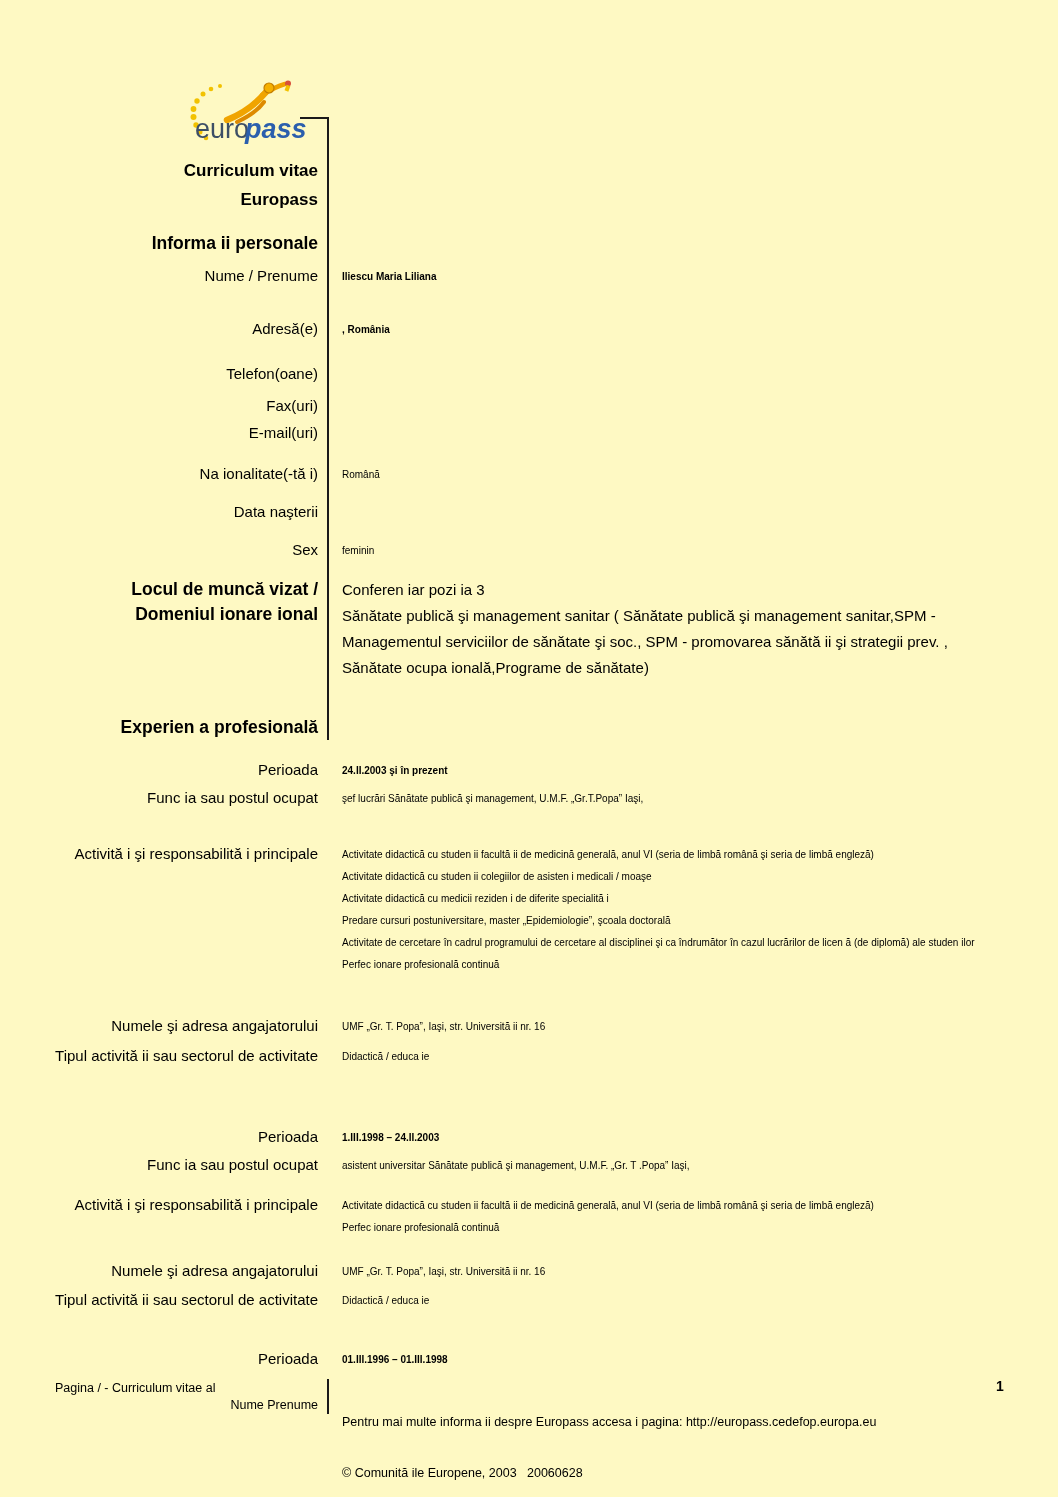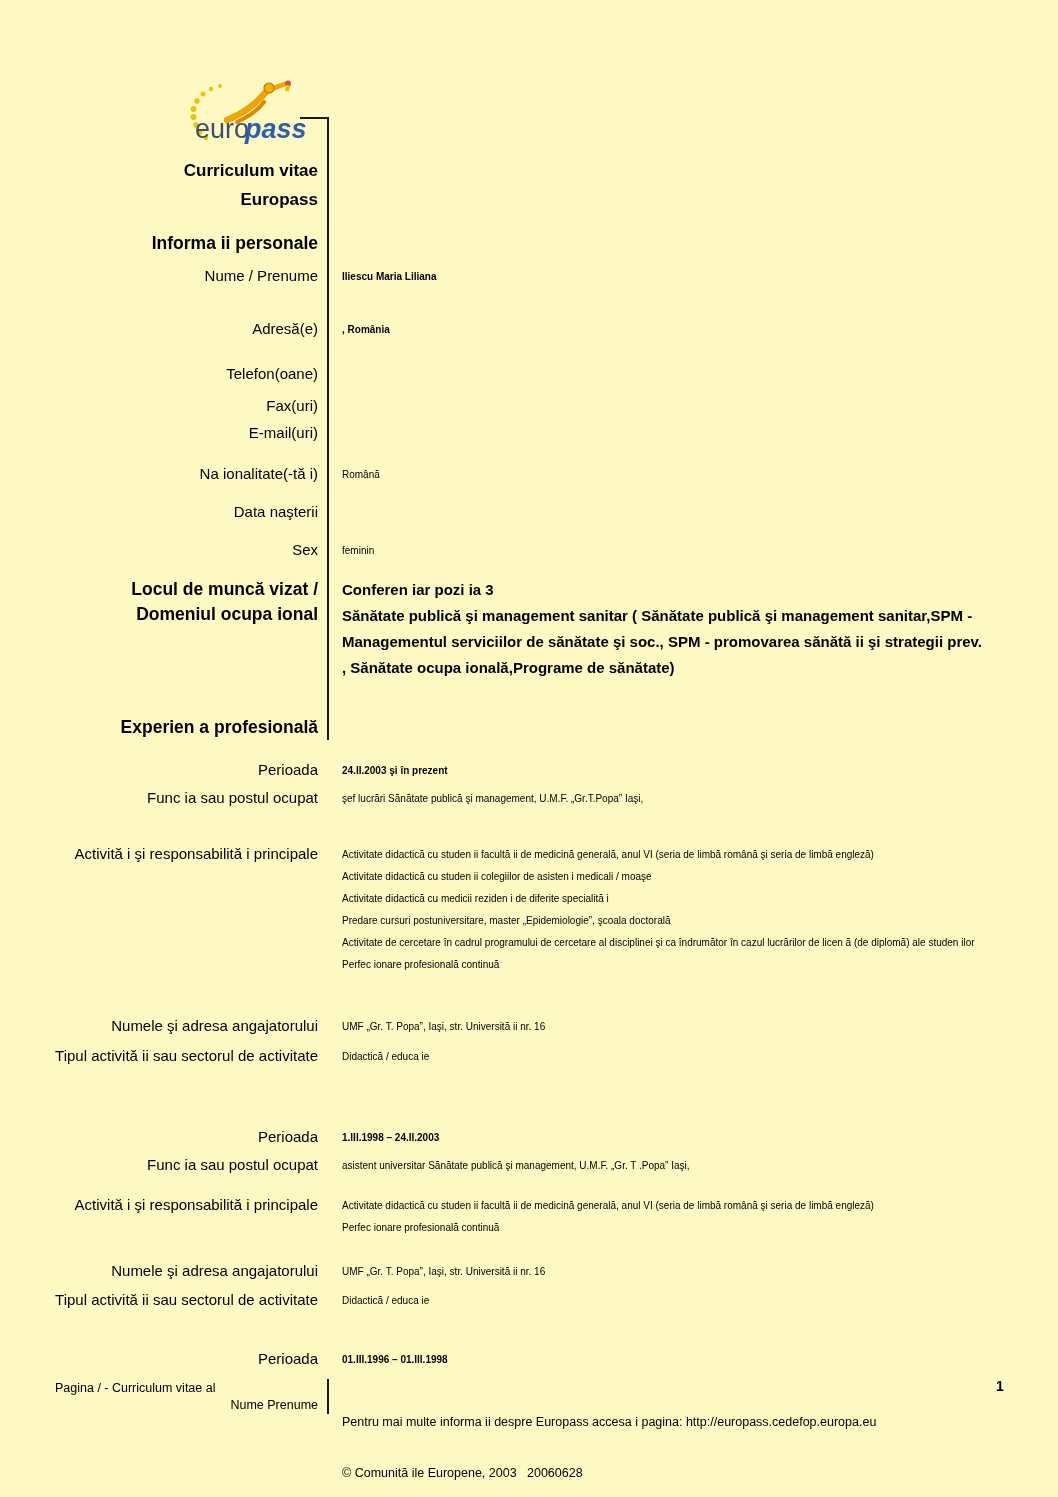--- a/index.html
+++ b/index.html
@@ -94,23 +94,23 @@
     <div class="val">Română</div>
   </div>
   <div class="row" style="top:540px;">
     <div class="lbl">Sex</div>
     <div class="val">feminin</div>
   </div>
 
   <div class="row" style="top:577px;">
     <div class="lbl hdg" style="line-height:25px;">
       <div>Locul de muncă vizat /</div>
-      <div>Domeniul ocupa ional</div>
+      <div>Domeniul ionare ional</div>
     </div>
-    <div class="val jt-val" style="width:648px;font-weight:bold;">
+    <div class="val jt-val" style="width:648px;">
       <div>Conferen iar pozi ia 3</div>
       <div>Sănătate publică şi management sanitar ( Sănătate publică şi management sanitar,SPM - Managementul serviciilor de sănătate şi soc., SPM - promovarea sănătă ii şi strategii prev. , Sănătate ocupa ională,Programe de sănătate)</div>
     </div>
   </div>
 
   <div class="row" style="top:716px;">
     <div class="lbl hdg">Experien a profesională</div>
   </div>
 
   <div class="row" style="top:760px;">

